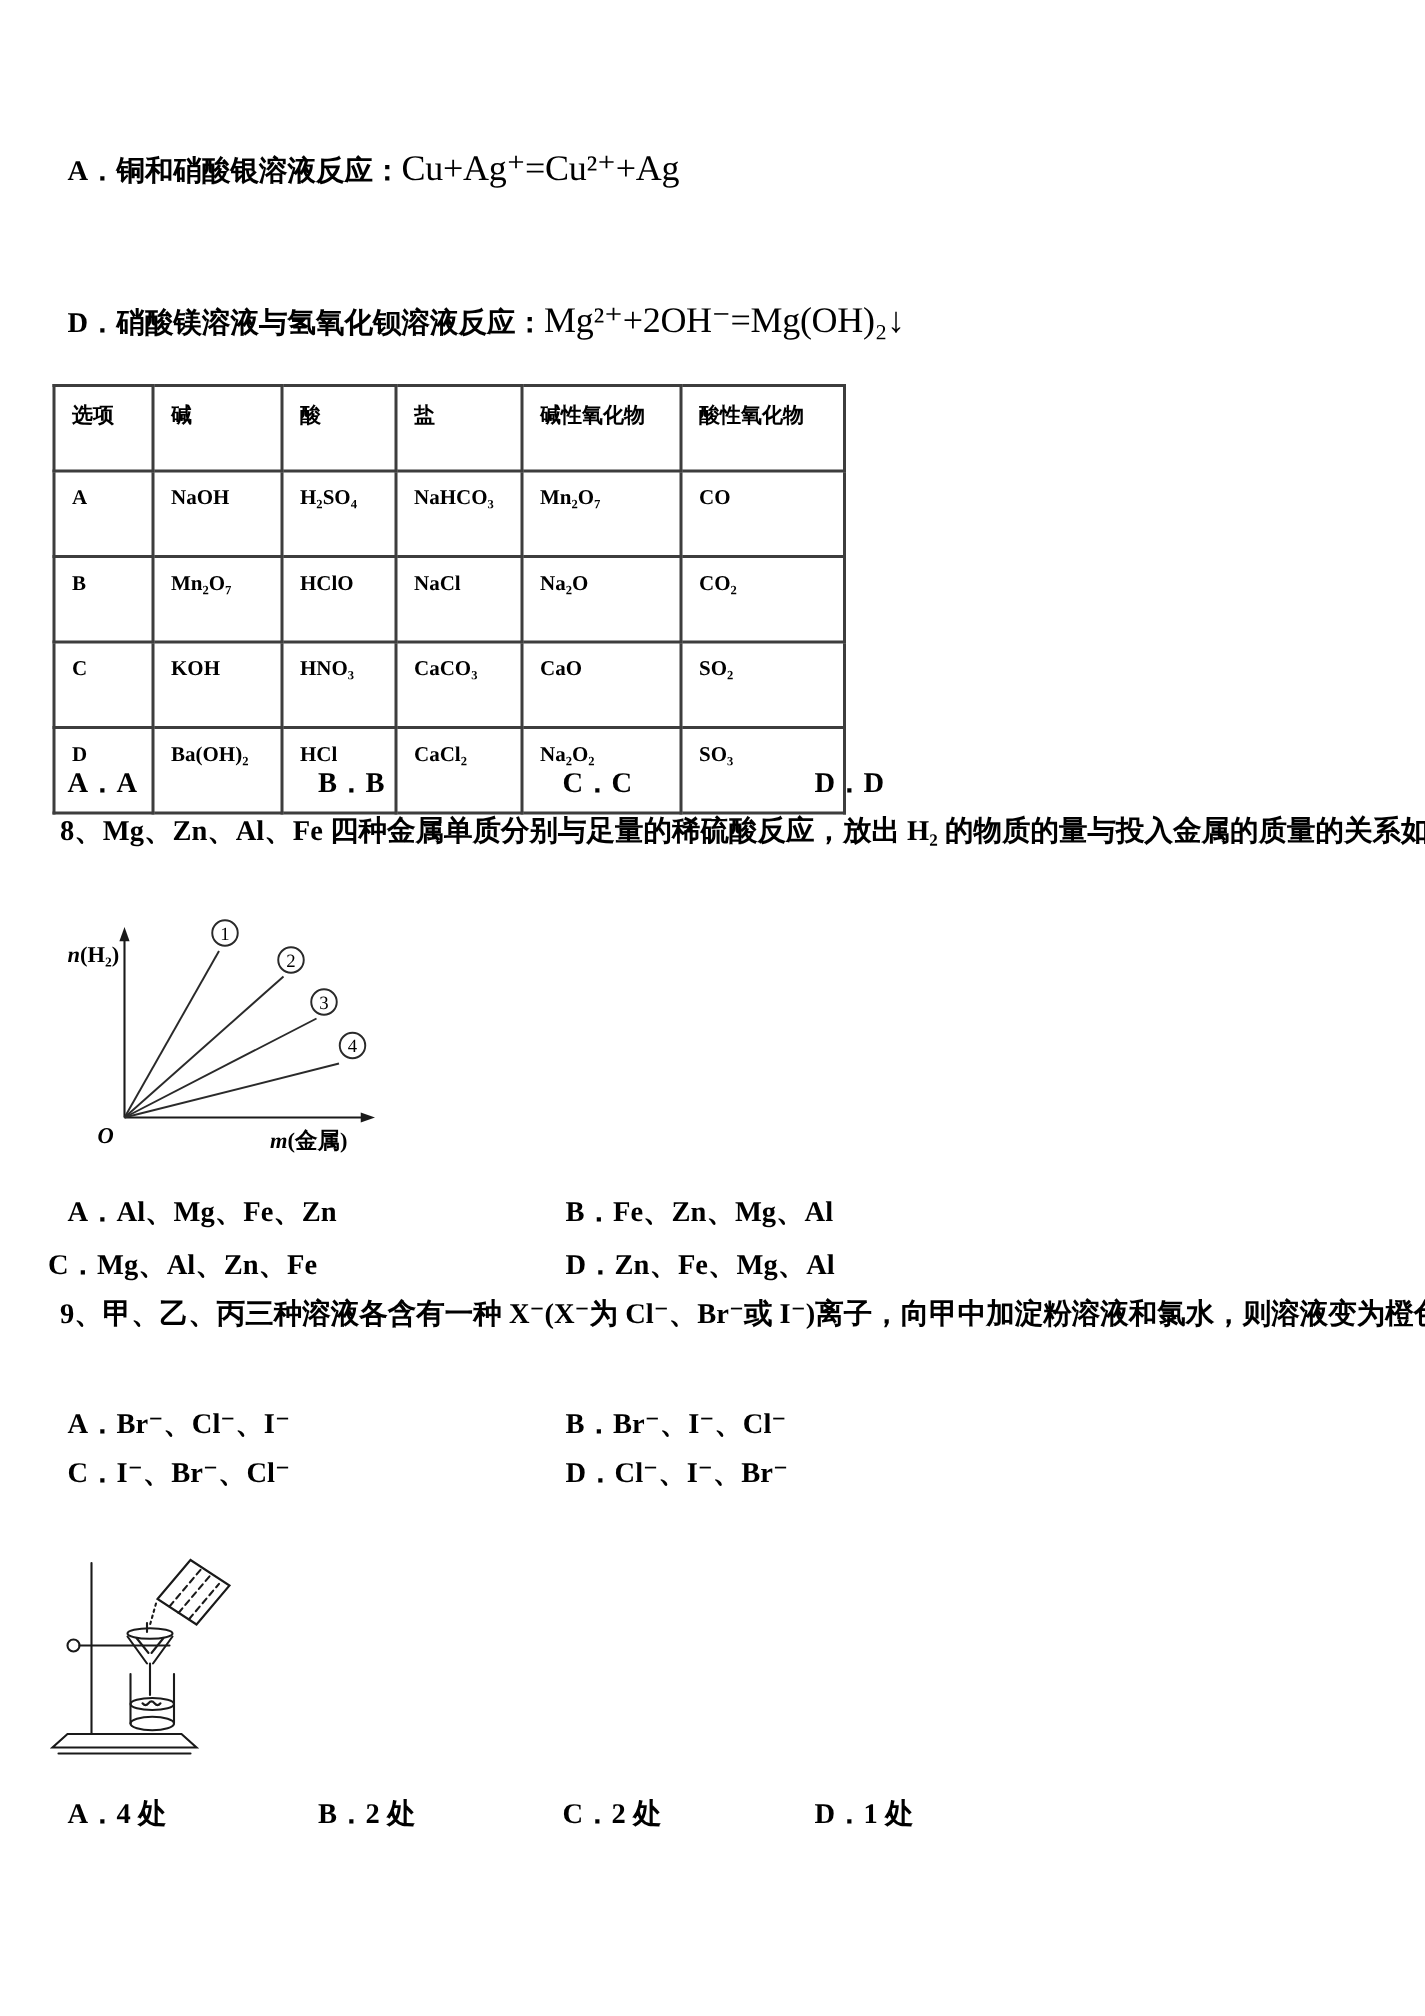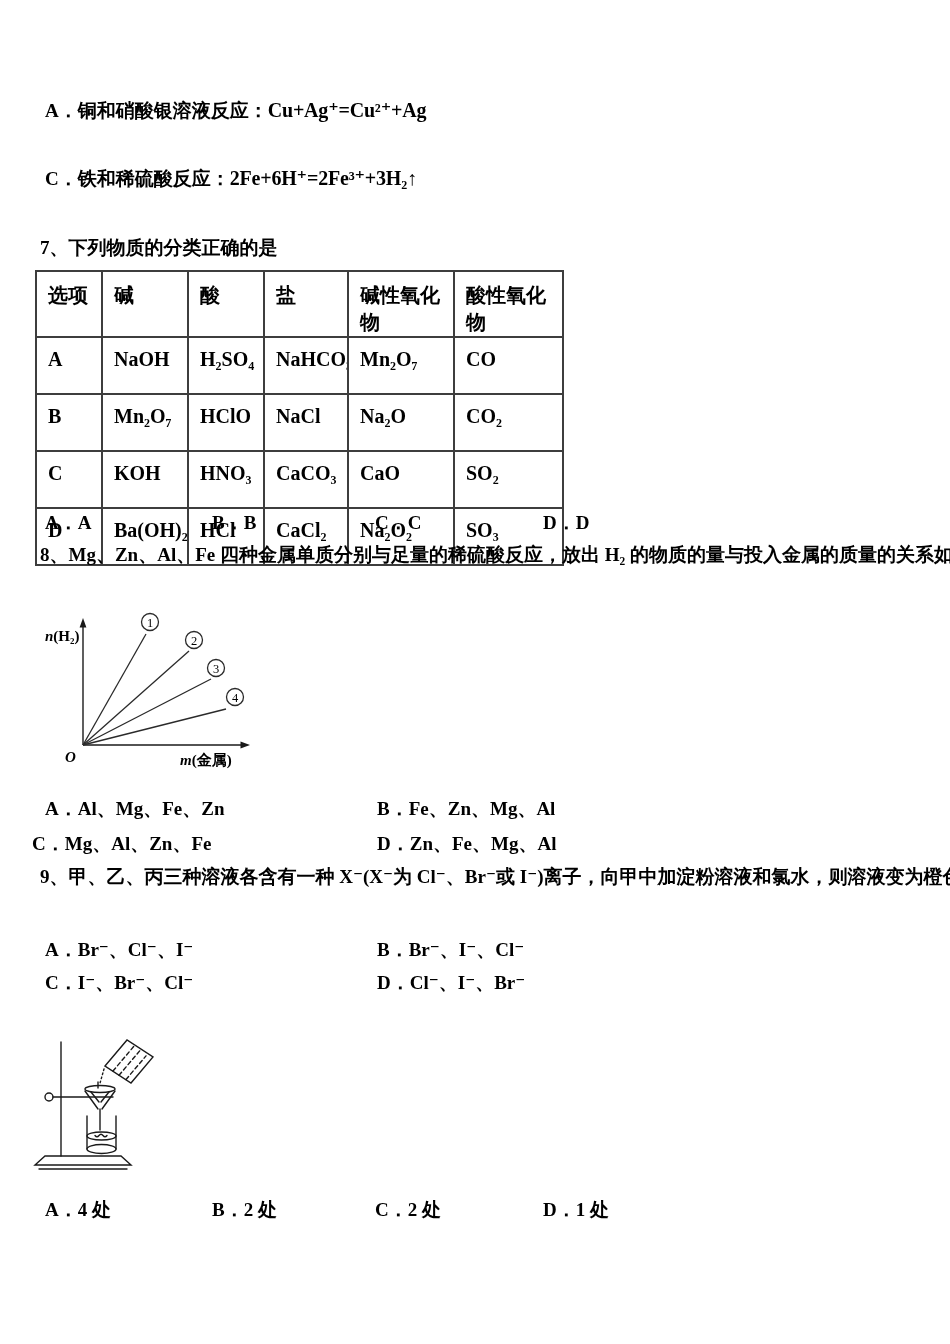--- a/index.html
+++ b/index.html
@@ -2,24 +2,24 @@
 <html><head>
 <meta charset="utf-8">
 <style>
   html,body{margin:0;padding:0;background:#e8e8e8;}
   .page{
     position:relative;width:950px;height:1344px;background:#ffffff;color:#000;
     font-family:"Liberation Serif","DejaVu Serif",serif;overflow:hidden;margin:0 auto;
   }
   .line{position:absolute;white-space:nowrap;font-size:19px;font-weight:bold;line-height:1.25;}
   .opt-label{font-weight:bold;}
-  .formula{font-weight:700;font-size:20px;letter-spacing:-0.2px;}
+  .formula{font-weight:400;font-size:24px;letter-spacing:-0.2px;}
   .qtable{
-    position:absolute;left:35px;top:270px;border-collapse:collapse;table-layout:fixed;
-    width:527px;font-size:20px;font-weight:bold;
+    position:absolute;left:35px;top:256px;border-collapse:collapse;table-layout:fixed;
+    width:527px;font-size:14px;font-weight:bold;
   }
   .qtable td{
     border:2px solid #3d3d3d;height:45px;vertical-align:top;
     padding:10px 4px 0 11px;overflow:hidden;
   }
   .abs-svg{position:absolute;}
   .diag line,.diag ellipse,.diag polygon,.diag path,.diag circle{
     stroke:#1a1a1a;fill:none;stroke-width:1.4;stroke-linecap:round;
   }
   .ax{stroke:#1a1a1a;stroke-width:1.4;}
@@ -30,25 +30,24 @@
   .ldig{font-size:12.5px;fill:#000;text-anchor:middle;font-family:"Liberation Serif","DejaVu Serif",serif;}
 </style>
 </head>
 <body>
 
 <div class="page">
 
   <div class="line" style="top:98px;left:45px">
     <span class="opt-label">A．</span><span>铜和硝酸银溶液反应：</span><span class="formula">Cu+Ag⁺=Cu²⁺+Ag</span>
   </div>
-  <div class="line" style="top:166px;left:45px">
-    <span class="opt-label">C．</span><span>铁和稀硫酸反应：</span><span class="formula">2Fe+6H⁺=2Fe³⁺+3H₂↑</span>
+  <div class="line" style="top:199px;left:45px">
+    <span class="opt-label">D．</span><span>硝酸镁溶液与氢氧化钡溶液反应：</span><span class="formula">Mg²⁺+2OH⁻=Mg(OH)₂↓</span>
   </div>
 
-  <div class="line" style="top:236px;left:40px">7、下列物质的分类正确的是</div>
 
   <table class="qtable">
     <colgroup>
       <col style="width:66px">
         <col style="width:86px">
         <col style="width:76px">
       <col style="width:84px">
         <col style="width:106px">
         <col style="width:109px">
     </colgroup>

